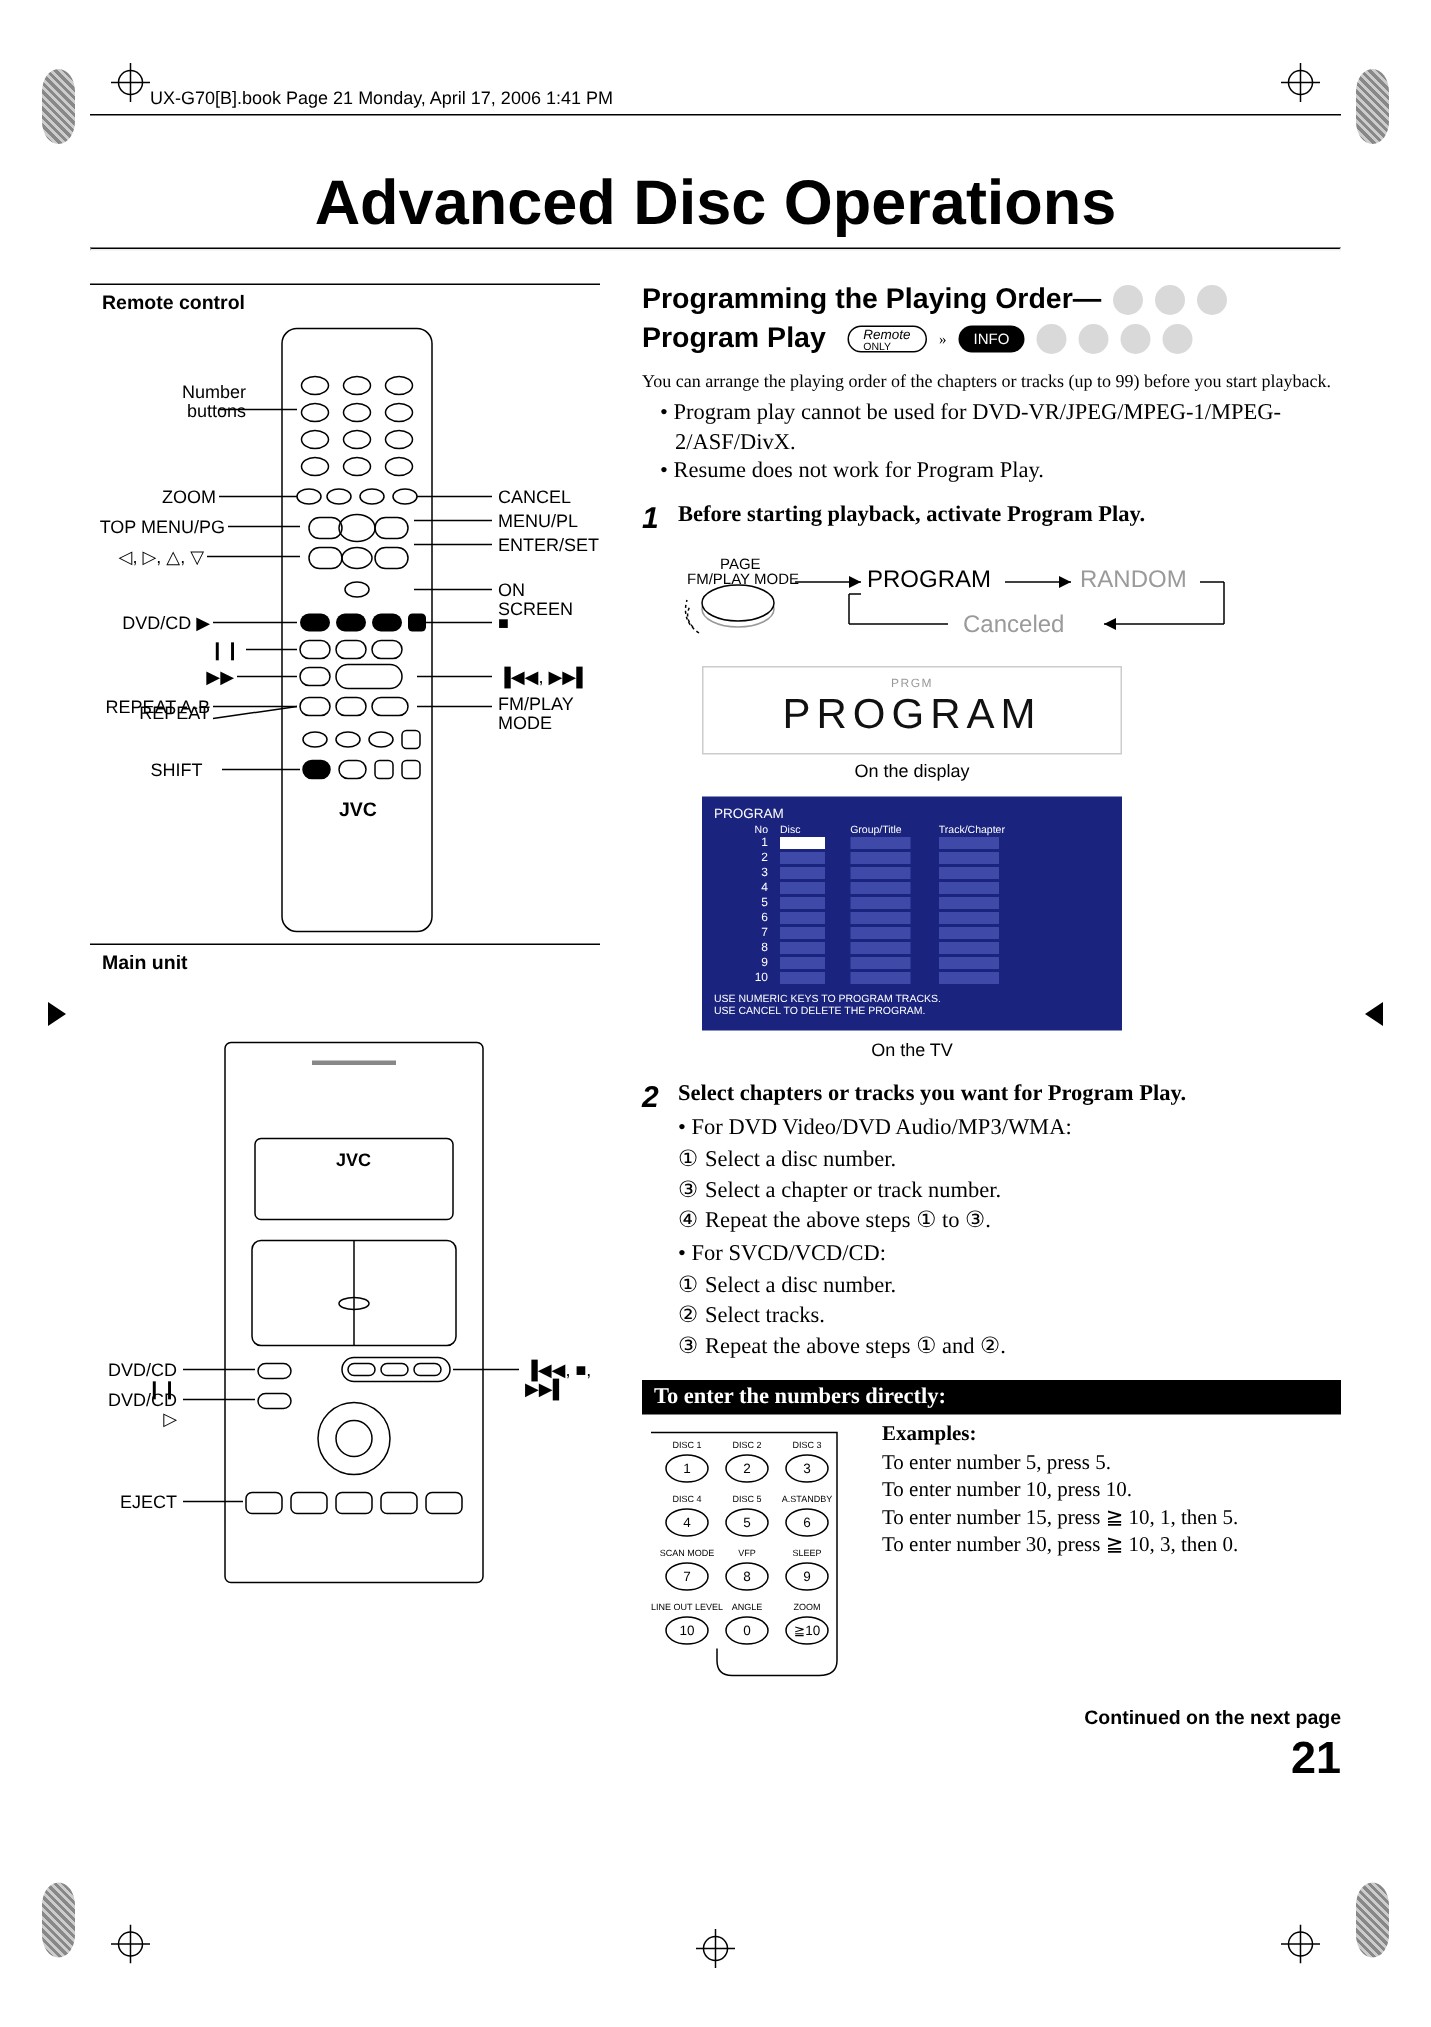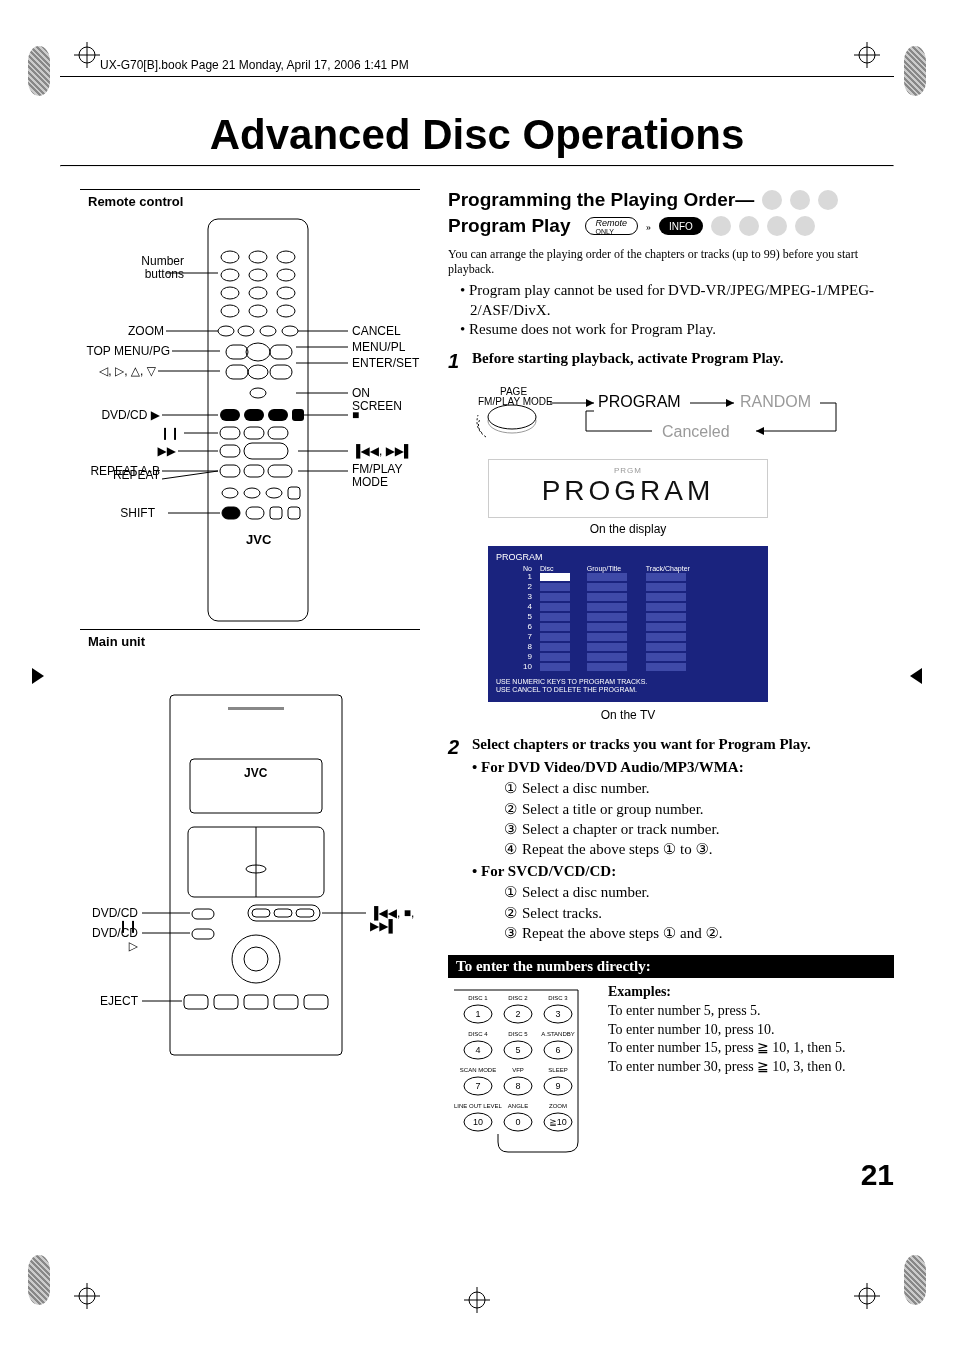--- a/index.html
+++ b/index.html
@@ -55,21 +55,21 @@
     font-family: Arial, Helvetica, sans-serif;
     font-weight: 700;
     font-size: 42px;
     margin: 34px 0 6px 0;
   }
   .title-underline {
     height: 0; border-top:1px solid #000; margin: 0 0 22px 0;
   }
 
   .columns { display:flex; gap: 28px; margin-top: 8px;}
-  .col-left { width: 340px; margin-left: 20px; }
+  .col-left { width: 340px; }
   .col-right { flex:1; }
 
   .panel-label {
     font-family: Arial, sans-serif;
     font-weight: 700;
     font-size: 13px;
     margin: 4px 0 4px 8px;
   }
   .thin-line { border:none; border-top:1px solid #000; margin:0; }
 
@@ -131,23 +131,23 @@
     font-style: italic;
     font-weight: 700;
     font-size: 20px;
     margin-right: 8px;
     display:inline-block;
     width:16px;
   }
   .step-line { display:flex; align-items:flex-start; margin-top:8px;}
   .step-text { font-size:15px; font-weight:700; flex:1;}
   .step-sub { font-size:15px; margin-left:24px;}
-  .step-sub.bold{font-weight:700;}
+  .step-sub.bold{font-weight:400;}
   .circ-list { margin:2px 0 4px 24px; padding:0; list-style:none;}
-  .circ-list li{ font-size:15px; line-height:1.35;margin-left:32px;}
+  .circ-list li{ font-size:15px; line-height:1.35;}
   .circnum { display:inline-block; width:18px;}
 
   .mode-diagram { position:relative; height:72px; margin:8px 0 6px 18px;}
   .mode-label { position:absolute; font-family:Arial,sans-serif; font-size:10px; line-height:10px;}
   .mode-text { position:absolute; font-family:Arial,sans-serif; font-size:16px;}
   .mode-text.gray{color:#9a9a9a;}
 
   .display-box { text-align:center; margin:4px 0 4px 40px; width:280px;}
   .seven-seg {
     font-family: Arial, sans-serif;
@@ -634,21 +634,20 @@
       </div>
       <div class="caption" style="width:280px; margin-left:40px; margin-top:6px;">On the TV</div>
 
       <div class="step-line" style="margin-top:14px;">
         <span class="step-num">2</span>
         <span class="step-text">Select chapters or tracks you want for Program Play.</span>
       </div>
       <div class="step-sub bold">• For DVD Video/DVD Audio/MP3/WMA:</div>
       <ul class="circ-list">
         <li><span class="circnum">①</span><span>Select a disc number.</span></li>
-        <li><span class="circnum">②</span><span>Select a title or group number.</span></li>
         <li><span class="circnum">③</span><span>Select a chapter or track number.</span></li>
         <li><span class="circnum">④</span><span>Repeat the above steps ① to ③.</span></li>
       </ul>
       <div class="step-sub bold">• For SVCD/VCD/CD:</div>
       <ul class="circ-list">
         <li><span class="circnum">①</span><span>Select a disc number.</span></li>
         <li><span class="circnum">②</span><span>Select tracks.</span></li>
         <li><span class="circnum">③</span><span>Repeat the above steps ① and ②.</span></li>
       </ul>
 
@@ -704,17 +703,18 @@
         </div>
         <div class="examples">
           <div class="hd">Examples:</div>
           <p>To enter number 5, press 5.</p>
           <p>To enter number 10, press 10.</p>
           <p>To enter number 15, press  ≧ 10, 1, then 5.</p>
           <p>To enter number 30, press  ≧ 10, 3, then 0.</p>
         </div>
       </div>
 
+      <div class="continued">Continued on the next page</div>
       <div class="pagenum">21</div>
     </div>
   </div>
 
 </div>
 
 </body></html>

